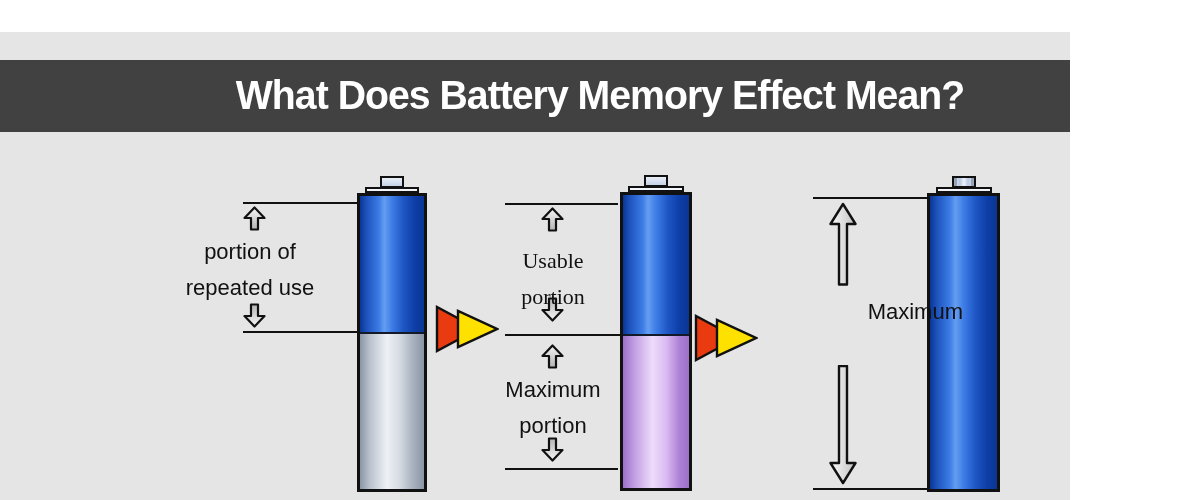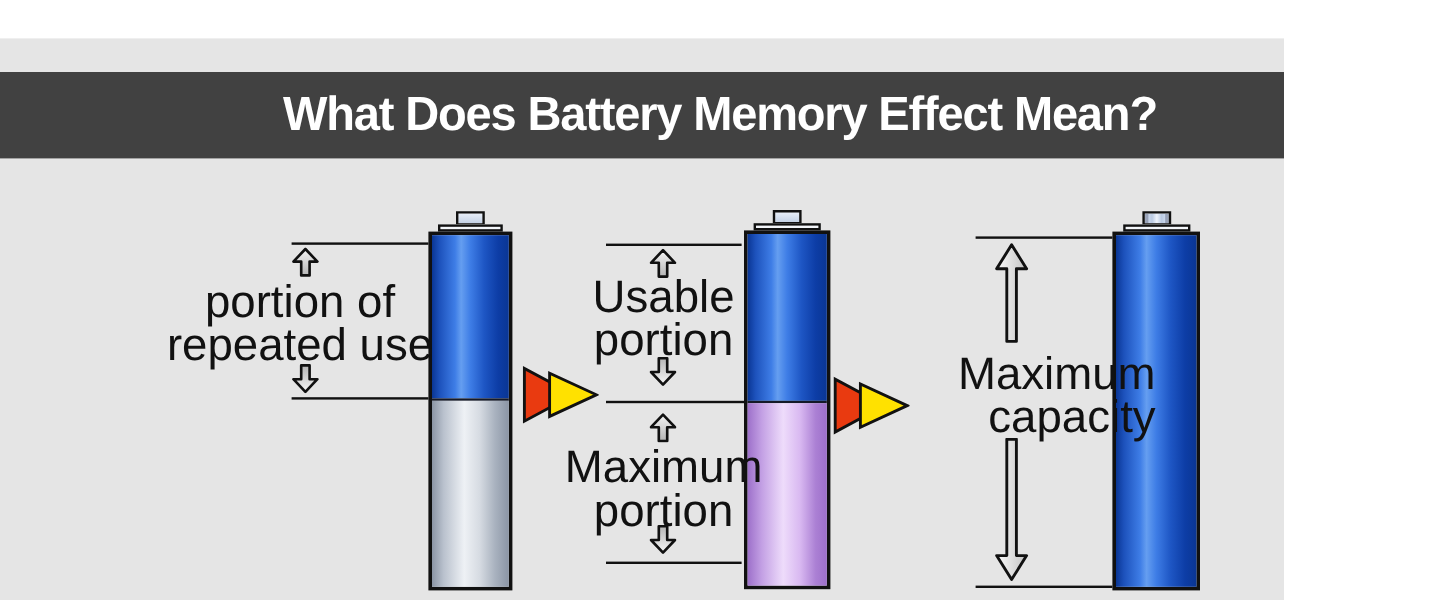--- a/index.html
+++ b/index.html
@@ -56,21 +56,21 @@
   .b2 .seg-purple{flex:1;}
   .b3{left:927px;top:144px;}
   .b3 .plate{width:52px;}
   .b3 .bodyshell{width:67px;height:293px;}
   .b3 .seg-blue{flex:1;}
   
   .hline{position:absolute;height:2px;background:#111;}
   
   .label{
     position:absolute;text-align:center;color:var(--label-text,#111);
-    font-size:38px;line-height:36px;white-space:nowrap;
+    font-size:22px;line-height:36px;white-space:nowrap;
   }
   
   .icon{position:absolute;}
 </style>
 </head>
 <body>
 
 <div class="canvas">
 
   <svg width="0" height="0" style="position:absolute" aria-hidden="true">
@@ -128,21 +128,21 @@
 
   <div class="hline" style="left:505px;top:171px;width:113px;"></div>
   <div class="hline" style="left:505px;top:302px;width:117px;"></div>
   <div class="hline" style="left:505px;top:436px;width:113px;"></div>
   <svg class="icon" style="left:541px;top:175px;" width="23" height="25" viewBox="0 0 23 25">
     <path d="M11.5,1.5 L21.5,12 H15 V23.5 H8 V12 H1.5 Z" fill="url(#metalGrad)" stroke="#111" stroke-width="2.2" stroke-linejoin="round"></path>
   </svg>
   <svg class="icon" style="left:541px;top:265px;" width="23" height="25" viewBox="0 0 23 25">
     <path d="M11.5,1.5 L21.5,12 H15 V23.5 H8 V12 H1.5 Z" transform="rotate(180 11.5 12.5)" fill="url(#metalGrad)" stroke="#111" stroke-width="2.2" stroke-linejoin="round"></path>
   </svg>
-  <div class="label" style="left:443px;top:198px;width:220px;">
+  <div class="label" style="left:443px;top:211px;width:220px;font-family:Liberation Serif, serif;">
     <div>Usable</div>
     <div>portion</div>
   </div>
   <svg class="icon" style="left:541px;top:312px;" width="23" height="25" viewBox="0 0 23 25">
     <path d="M11.5,1.5 L21.5,12 H15 V23.5 H8 V12 H1.5 Z" fill="url(#metalGrad)" stroke="#111" stroke-width="2.2" stroke-linejoin="round"></path>
   </svg>
   <svg class="icon" style="left:541px;top:405px;" width="23" height="25" viewBox="0 0 23 25">
     <path d="M11.5,1.5 L21.5,12 H15 V23.5 H8 V12 H1.5 Z" transform="rotate(180 11.5 12.5)" fill="url(#metalGrad)" stroke="#111" stroke-width="2.2" stroke-linejoin="round"></path>
   </svg>
   <div class="label" style="left:443px;top:340px;width:220px;">
@@ -166,16 +166,15 @@
   <div class="hline" style="left:813px;top:165px;width:114px;"></div>
   <div class="hline" style="left:813px;top:456px;width:114px;"></div>
   <svg class="icon" style="left:828px;top:170px;" width="30" height="84" viewBox="0 0 30 84">
     <path d="M15,2 L27.5,22 H19 V82.5 H11 V22 H2.5 Z" fill="url(#stemGrad)" stroke="#111" stroke-width="2.4" stroke-linejoin="round"></path>
   </svg>
   <svg class="icon" style="left:828px;top:333px;" width="30" height="120" viewBox="0 0 30 120">
     <path d="M11,1 V98 H2.5 L15,118 L27.5,98 H19 V1 Z" fill="url(#stemGrad)" stroke="#111" stroke-width="2.4" stroke-linejoin="round"></path>
   </svg>
   <div class="label" style="left:723px;top:262px;width:240px;text-align:right;">
     <div>Maximum</div>
-    <div>capacity</div>
   </div>
 
 </div>
 
 </body></html>

